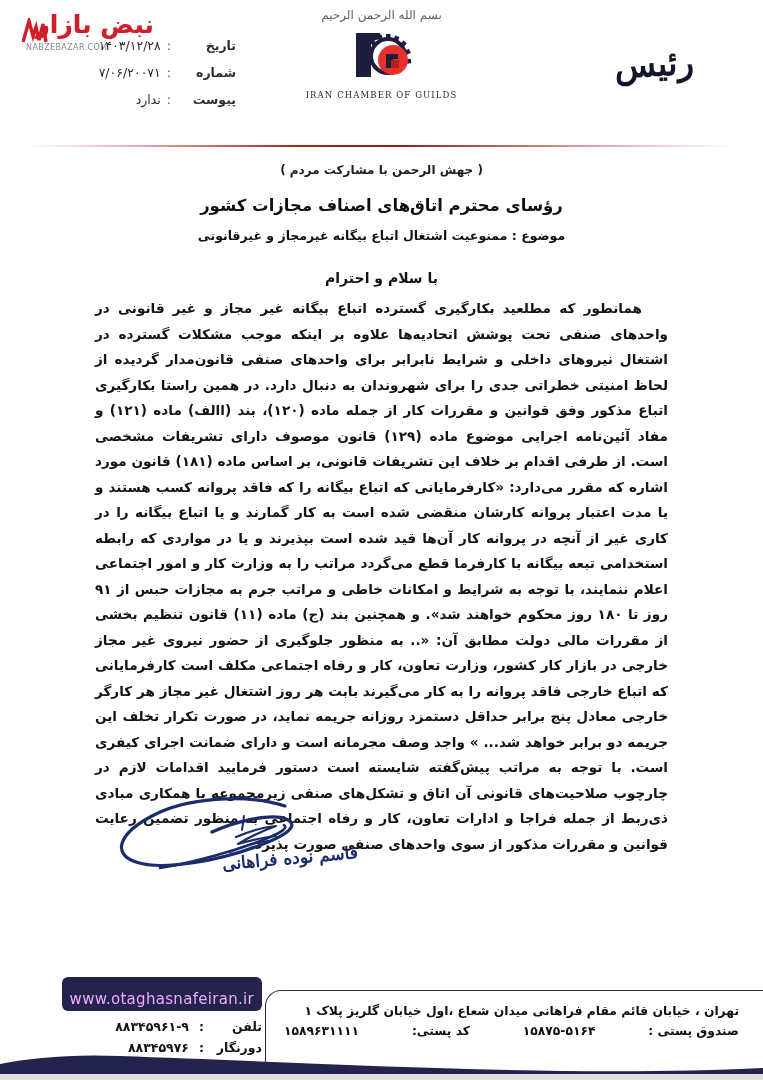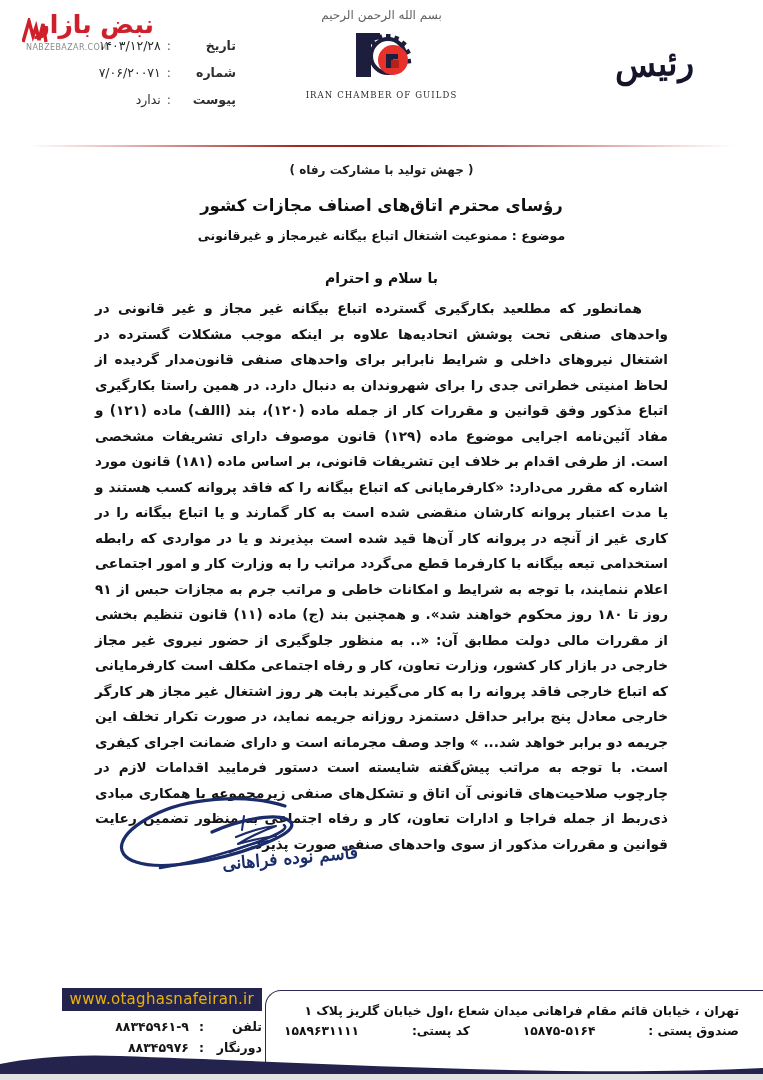--- a/index.html
+++ b/index.html
@@ -284,28 +284,29 @@
   .f-num { direction: ltr; unicode-bidi: embed; }
 
   .footer-right {
     position: absolute;
     left: 12px;
     bottom: 22px;
     width: 250px;
   }
   .url-badge {
     background: #23234d;
-    color: #eab308;
+    color: #f0abfc;
     font-size: 15px;
     font-family: "DejaVu Sans", sans-serif;
     letter-spacing: .3px;
-    padding: 2px 8px 3px;
+    padding: 13px 8px 3px;
     display: inline-block;
     direction: ltr;
     margin-bottom: 5px;
+    border-radius: 6px;
   }
   .contact-row {
     display: flex;
     align-items: baseline;
     font-size: 12.5px;
     color: #151515;
     font-weight: 600;
     line-height: 21px;
     direction: rtl;
   }
@@ -394,21 +395,21 @@
       </svg>
 
       <div class="org-en">IRAN CHAMBER OF GUILDS</div>
     </div>
 
     <div class="role">رئیس</div>
   </div>
 
   <div class="divider"></div>
 
-  <div class="slogan">( جهش تولید با مشارکت رفاه )</div>
+  <div class="slogan">( جهش الرحمن با مشارکت مردم )</div>
   <div class="addressee">رؤسای محترم اتاق‌های اصناف مجازات کشور</div>
   <div class="subject">موضوع : ممنوعیت اشتغال اتباع بیگانه غیرمجاز و غیرقانونی</div>
 
   <div class="salutation">با سلام و احترام</div>
   <div class="body">
     <p>همانطور که مطلعید بکارگیری گسترده اتباع بیگانه غیر مجاز و غیر قانونی در واحدهای صنفی تحت پوشش اتحادیه‌ها علاوه بر اینکه موجب مشکلات گسترده در اشتغال نیروهای داخلی و شرایط نابرابر برای واحدهای صنفی قانون‌مدار گردیده از لحاظ امنیتی خطراتی جدی را برای شهروندان به دنبال دارد. در همین راستا بکارگیری اتباع مذکور وفق قوانین و مقررات کار از جمله ماده (۱۲۰)، بند (االف) ماده (۱۲۱) و مفاد آئین‌نامه اجرایی موضوع ماده (۱۲۹) قانون موصوف دارای تشریفات مشخصی است. از طرفی اقدام بر خلاف این تشریفات قانونی، بر اساس ماده (۱۸۱) قانون مورد اشاره که مقرر می‌دارد: «کارفرمایانی که اتباع بیگانه را که فاقد پروانه کسب هستند و یا مدت اعتبار پروانه کارشان منقضی شده است به کار گمارند و یا اتباع بیگانه را در کاری غیر از آنچه در پروانه کار آن‌ها قید شده است بپذیرند و یا در مواردی که رابطه استخدامی تبعه بیگانه با کارفرما قطع می‌گردد مراتب را به وزارت کار و امور اجتماعی اعلام ننمایند، با توجه به شرایط و امکانات خاطی و مراتب جرم به مجازات حبس از ۹۱ روز تا ۱۸۰ روز محکوم خواهند شد». و همچنین بند (ج) ماده (۱۱) قانون تنظیم بخشی از مقررات مالی دولت مطابق آن: «.. به منظور جلوگیری از حضور نیروی غیر مجاز خارجی در بازار کار کشور، وزارت تعاون، کار و رفاه اجتماعی مکلف است کارفرمایانی که اتباع خارجی فاقد پروانه را به کار می‌گیرند بابت هر روز اشتغال غیر مجاز هر کارگر خارجی معادل پنج برابر حداقل دستمزد روزانه جریمه نماید، در صورت تکرار تخلف این جریمه دو برابر خواهد شد... » واجد وصف مجرمانه است و دارای ضمانت اجرای کیفری است. با توجه به مراتب پیش‌گفته شایسته است دستور فرمایید اقدامات لازم در چارچوب صلاحیت‌های قانونی آن اتاق و تشکل‌های صنفی زیرمجموعه با همکاری مبادی ذی‌ربط از جمله فراجا و ادارات تعاون، کار و رفاه اجتماعی به منظور تضمین رعایت قوانین و مقررات مذکور از سوی واحدهای صنفی صورت پذیرد.</p>
   </div>
 
   <div class="signature">
     <svg class="sig-stroke" width="763" height="112" viewBox="0 0 763 112">

